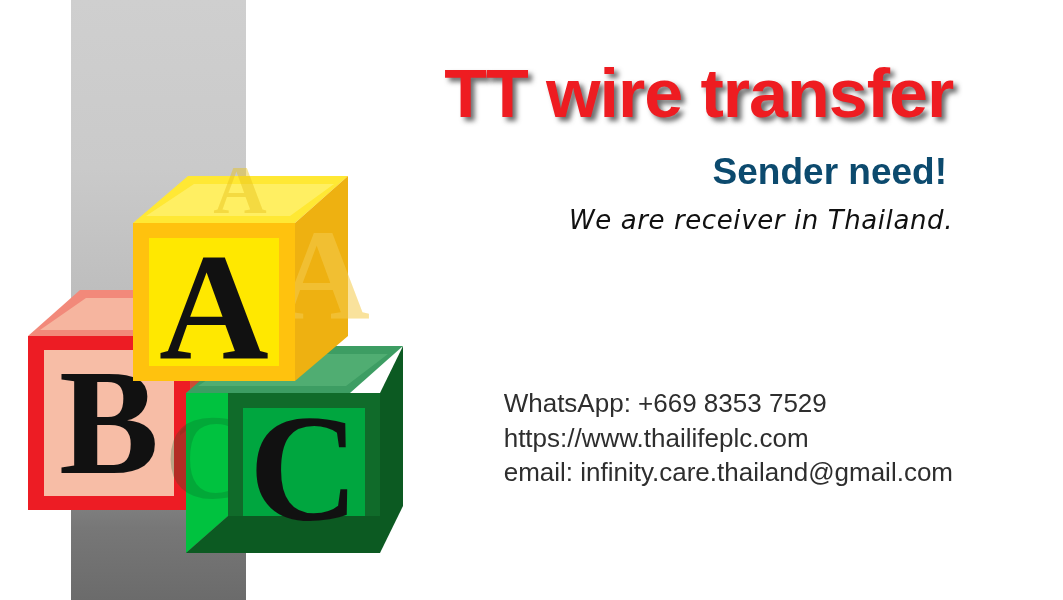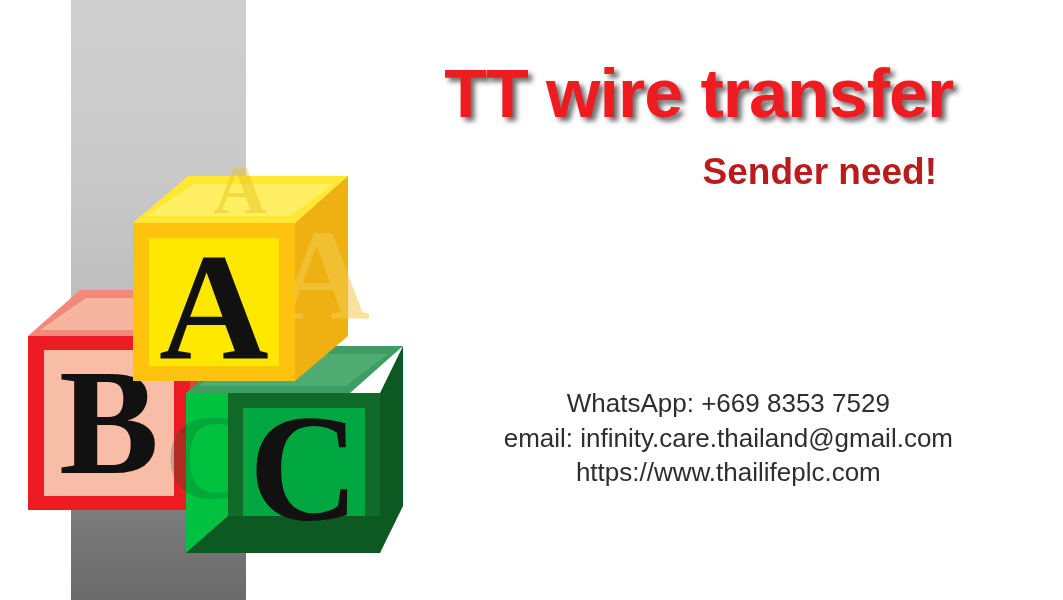--- a/index.html
+++ b/index.html
@@ -68,48 +68,48 @@
     letter-spacing: -1px;
     color: #ee1c21;
     text-shadow: 4px 4px 5px rgba(60,60,60,0.75);
     white-space: nowrap;
     transform: scaleX(1.03);
     transform-origin: right center;
   }
 
   .subhead {
     position: absolute;
-    right: 126px;
+    right: 116px;
     top: 150px;
     font-family: "Liberation Sans", sans-serif;
     font-weight: bold;
     font-size: 37px;
     line-height: 44px;
-    color: #b91c1c;
+    color: #0c4a6e;
     white-space: nowrap;
   }
 
   .tagline {
     position: absolute;
     right: 110px;
     top: 203px;
     font-family: "DejaVu Sans", sans-serif;
     font-style: italic;
     font-size: 26px;
     line-height: 34px;
     color: #111111;
     letter-spacing: 0.6px;
     white-space: nowrap;
   }
 
   .contacts {
     position: absolute;
     right: 110px;
     top: 386px;
-    text-align: center;
+    text-align: left;
   }
   .contact-line {
     font-family: "Liberation Sans", sans-serif;
     font-size: 26px;
     line-height: 34.5px;
     color: #2e2e2e;
     white-space: nowrap;
   }
 </style>
 </head>
@@ -196,21 +196,22 @@
       </g>
     </svg>
   </div>
 
   <div class="text-col">
 
     <div class="headline">TT wire transfer</div>
 
     <div class="subhead">Sender need!</div>
 
+    <div class="tagline">We are receiver in Thailand.</div>
 
     <div class="contacts">
       <div class="contact-line">WhatsApp: +669 8353 7529</div>
+      <div class="contact-line">https://www.thailifeplc.com</div>
       <div class="contact-line">email: infinity.care.thailand@gmail.com</div>
-      <div class="contact-line">https://www.thailifeplc.com</div>
     </div>
 
   </div>
 </div>
 
 </body></html>

